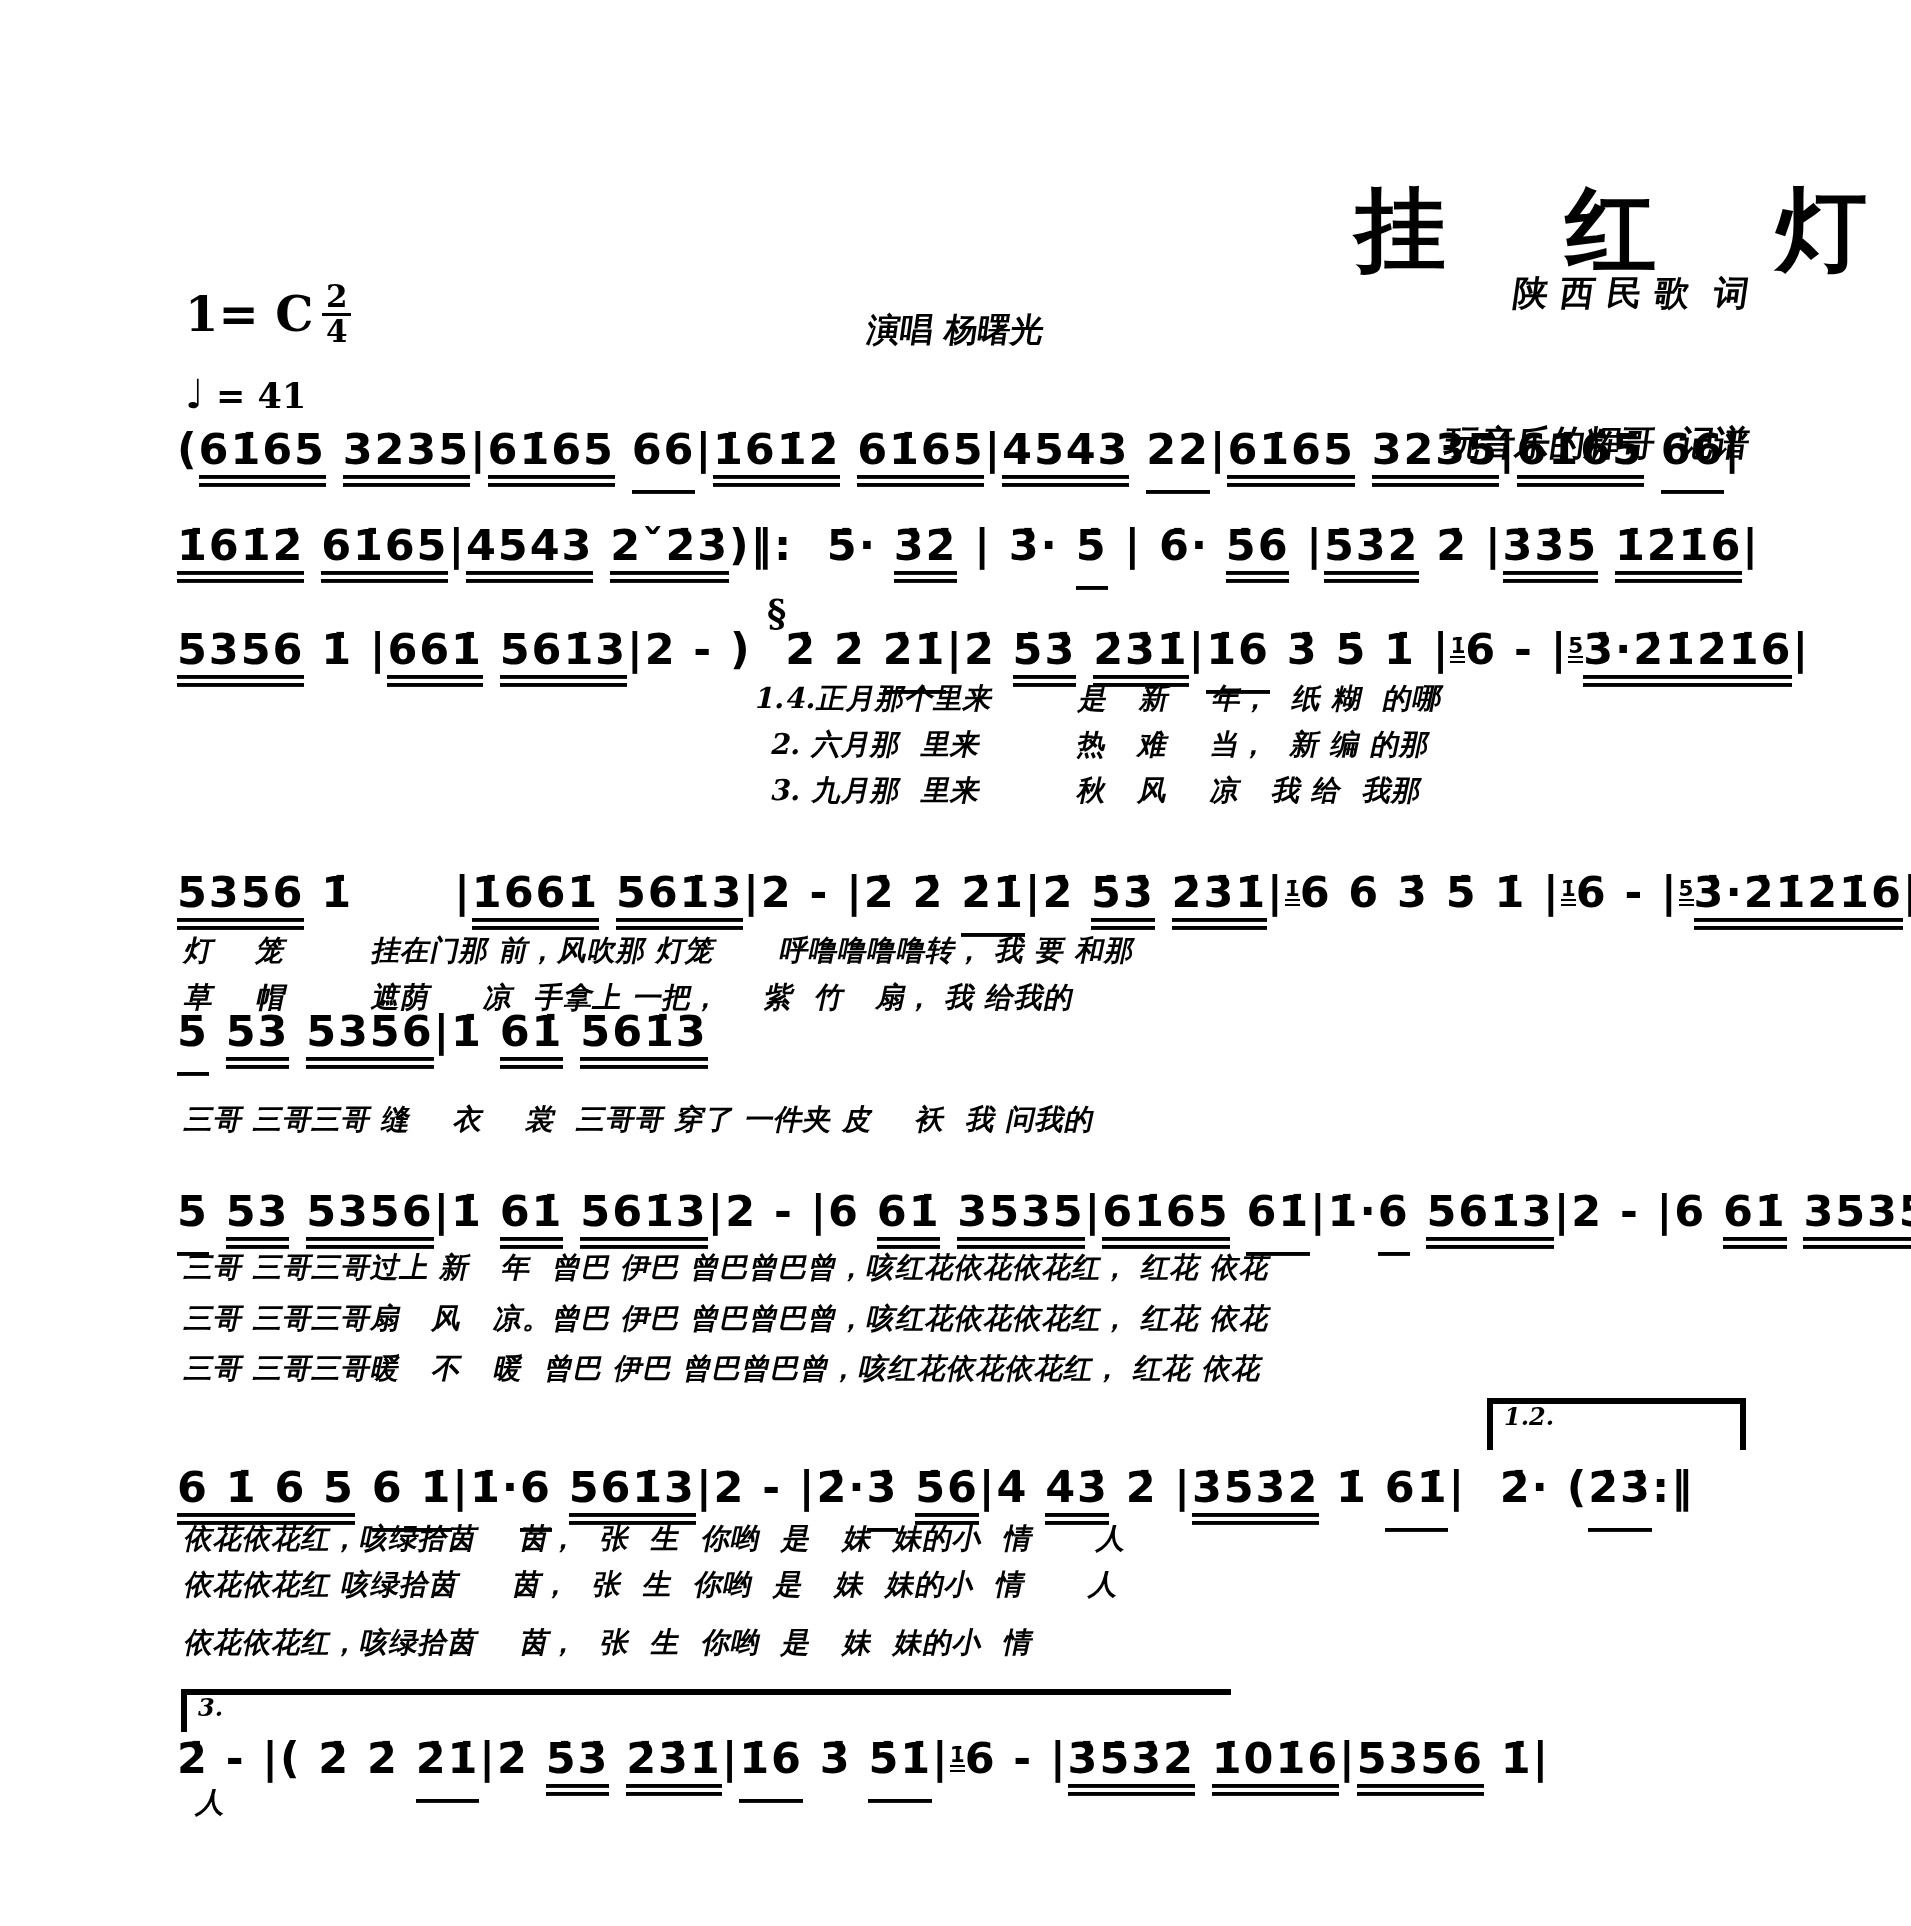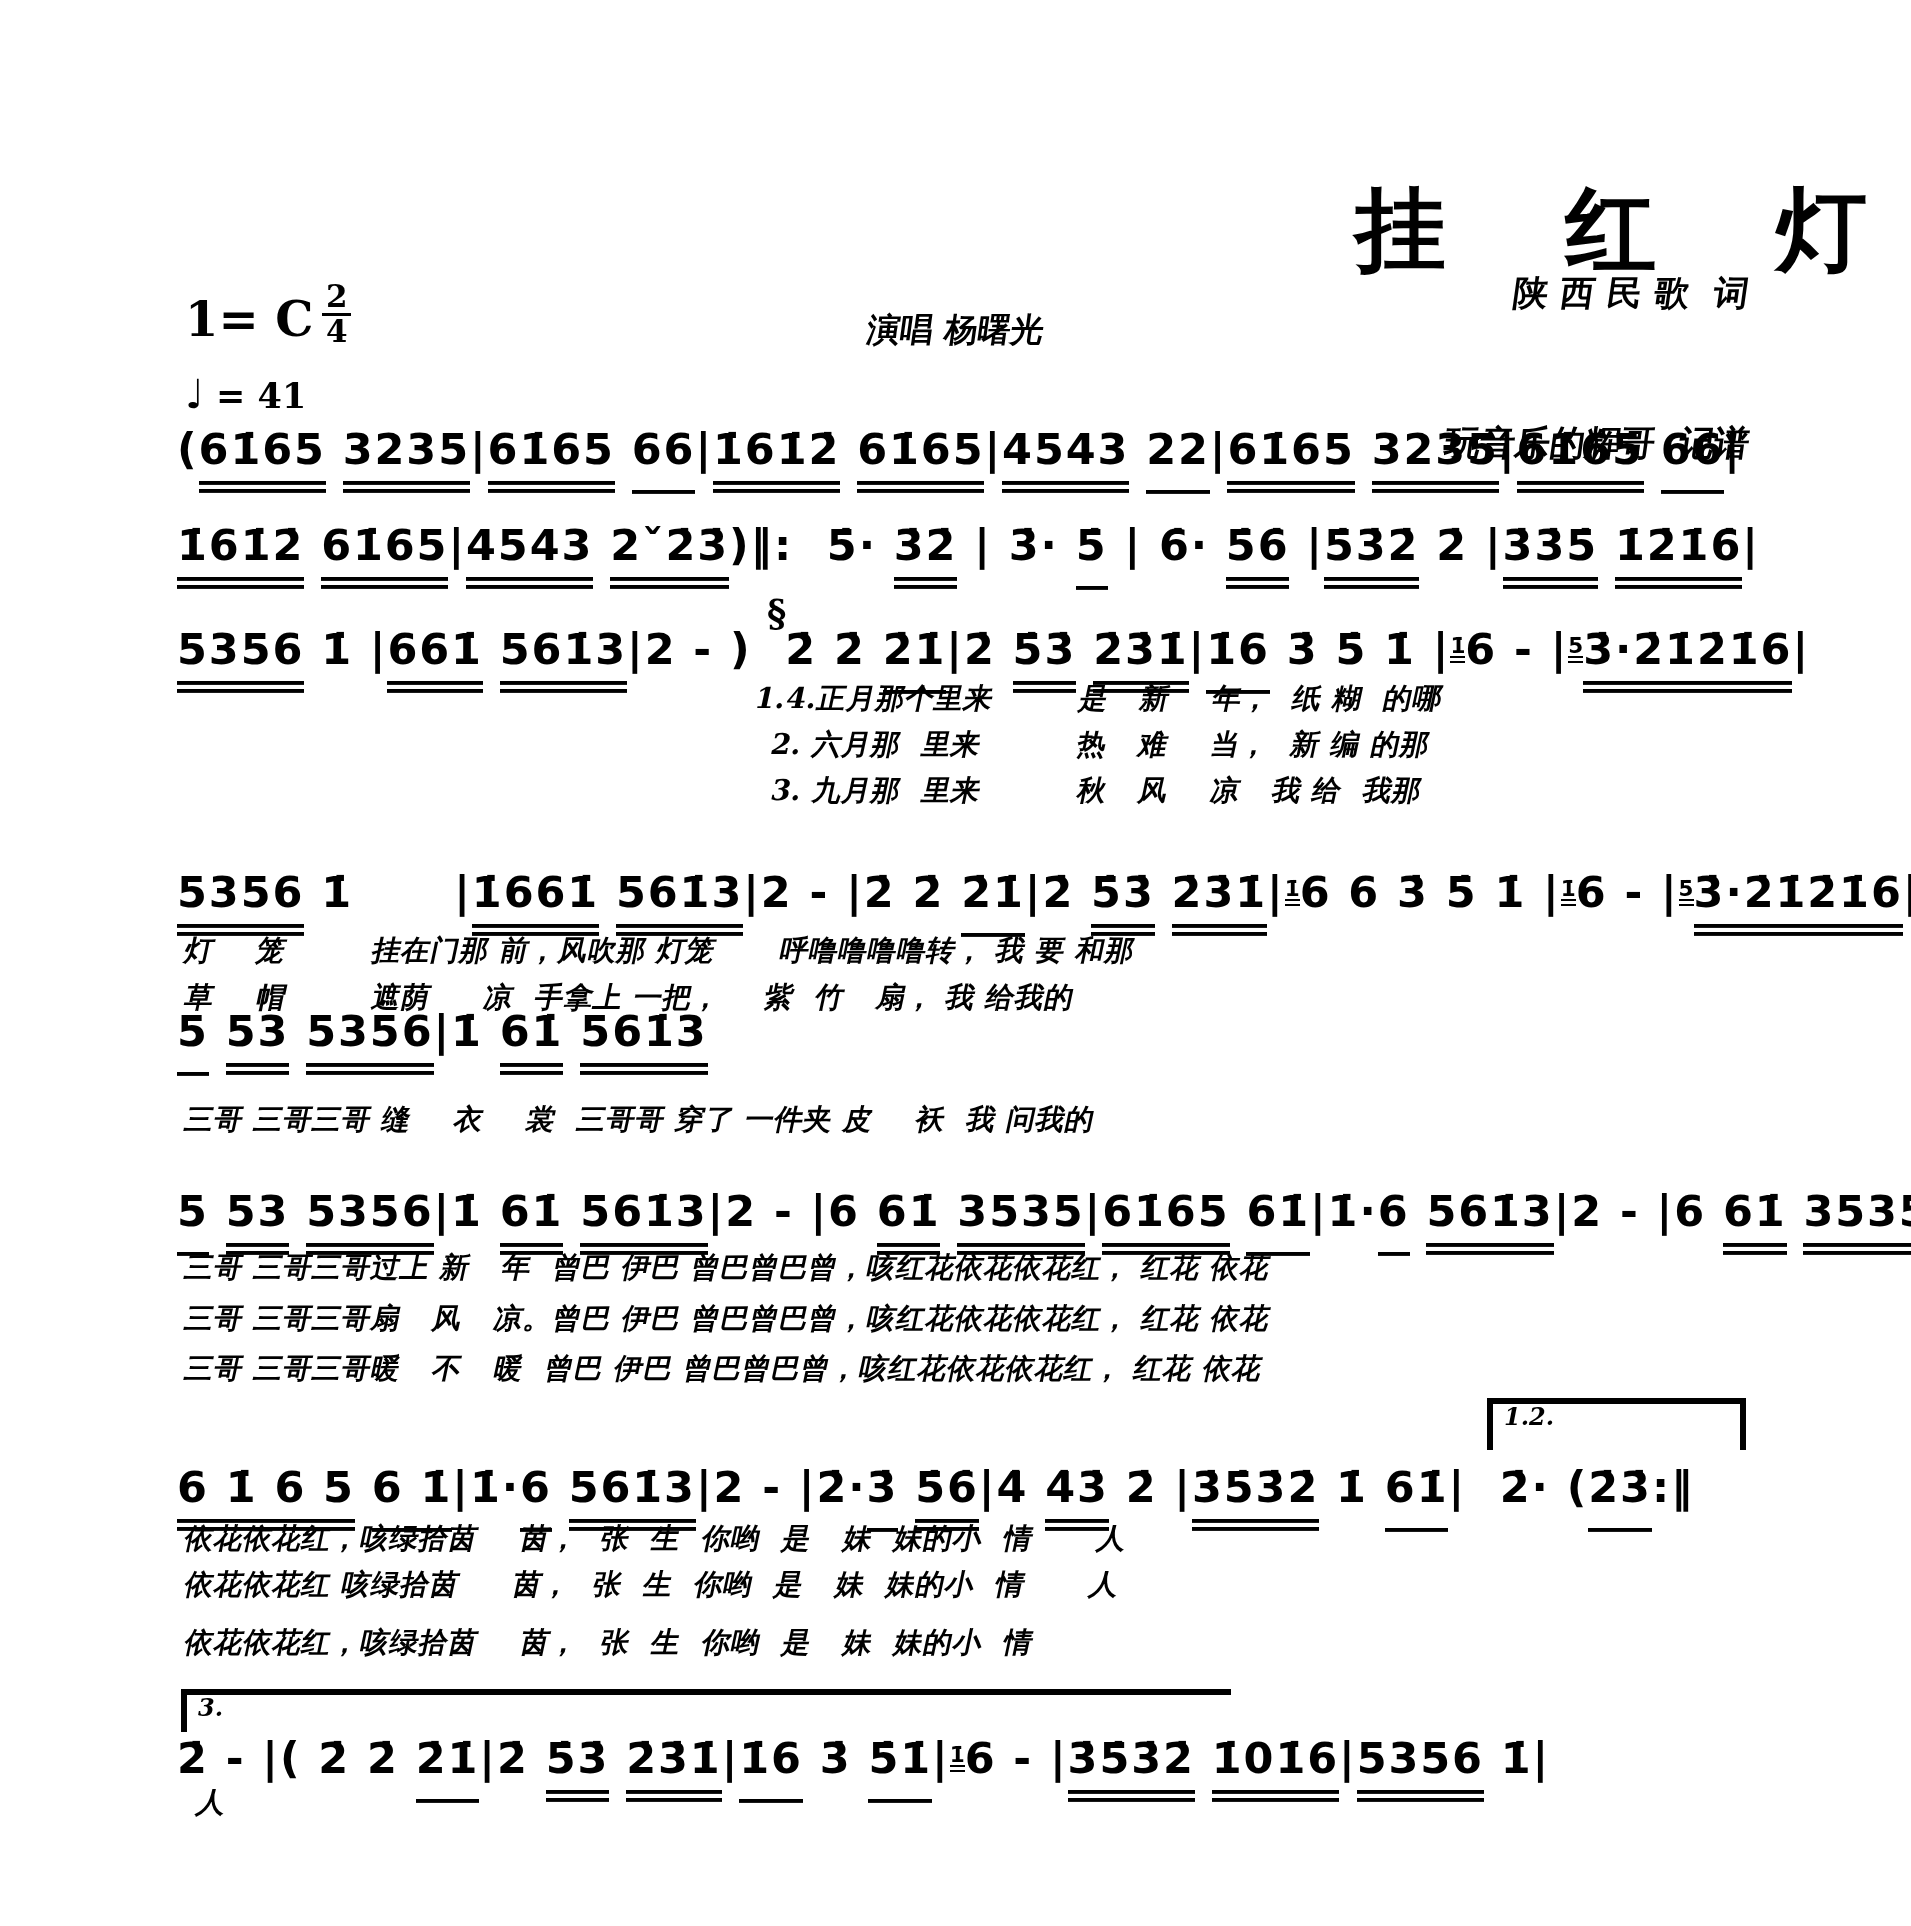--- a/index.html
+++ b/index.html
@@ -4,33 +4,33 @@
 <style>
   html,body{margin:0;padding:0}
   body{width:1911px;height:2703px;position:relative;background:#fff;color:#000;
        font-family:"DejaVu Sans",sans-serif;overflow:hidden}
   .abs{position:absolute}
   .title{top:169px;left:0;width:100%;text-align:right;
          font:900 91px "DejaVu Serif",serif;letter-spacing:44px;text-indent:44px;white-space:pre}
   .performer{top:308px;left:0;width:100%;text-align:center;font:700 33px "DejaVu Serif",serif;
              transform:skewX(-8deg);white-space:pre}
   .credit{right:162px;text-align:left;font:700 35px "DejaVu Serif",serif;transform:skewX(-8deg);white-space:pre}
-  .keyblock{left:185px;top:281px;font:700 48px "DejaVu Serif",serif;display:flex;align-items:flex-end;gap:8.5px}
+  .keyblock{left:185px;top:281px;font:700 48px "DejaVu Serif",serif;display:flex;align-items:center;gap:8.5px}
   .meter{display:inline-block;text-align:center;font-size:31px;line-height:1.02;vertical-align:middle}
   .m-top{display:block;border-bottom:3.5px solid #000;padding:0 3.9px}
   .m-bot{display:block}
   .tempo{left:185px;top:370px;font:700 35px "DejaVu Serif",serif}
   .tempo .note{font-size:40px}
   .nline{left:177px;font:700 43px "DejaVu Sans",sans-serif;letter-spacing:1.9px;
          white-space:pre;line-height:1.1}
   .b2{background-image:linear-gradient(#000,#000),linear-gradient(#000,#000);
       background-repeat:no-repeat,no-repeat;
       background-size:100% 3.9px,100% 3.9px;
       background-position:left bottom,left calc(100% - 7.7px);
-      padding-bottom:19px}
+      padding-bottom:13px}
   .b1{background:linear-gradient(#000,#000) no-repeat left bottom/100% 3.9px;padding-bottom:20px}
   .gr{font-size:.5em;vertical-align:48%;letter-spacing:0;
       background:linear-gradient(#000,#000) no-repeat left bottom/100% 2.3px,
                  linear-gradient(#000,#000) no-repeat left calc(100% - 4.6px)/100% 2.3px;padding-bottom:5.4px}
   .lyr{font:700 28.5px "DejaVu Serif",serif;transform:skewX(-12deg);transform-origin:left bottom;
        white-space:pre;letter-spacing:0.8px}
   .volta{border-top:6.2px solid #000}
   .vl{border-left:6.2px solid #000}
   .vr{border-right:6.2px solid #000}
   .vlabel{font:700 italic 24px "DejaVu Serif",serif;padding-left:11px;line-height:1.05}

